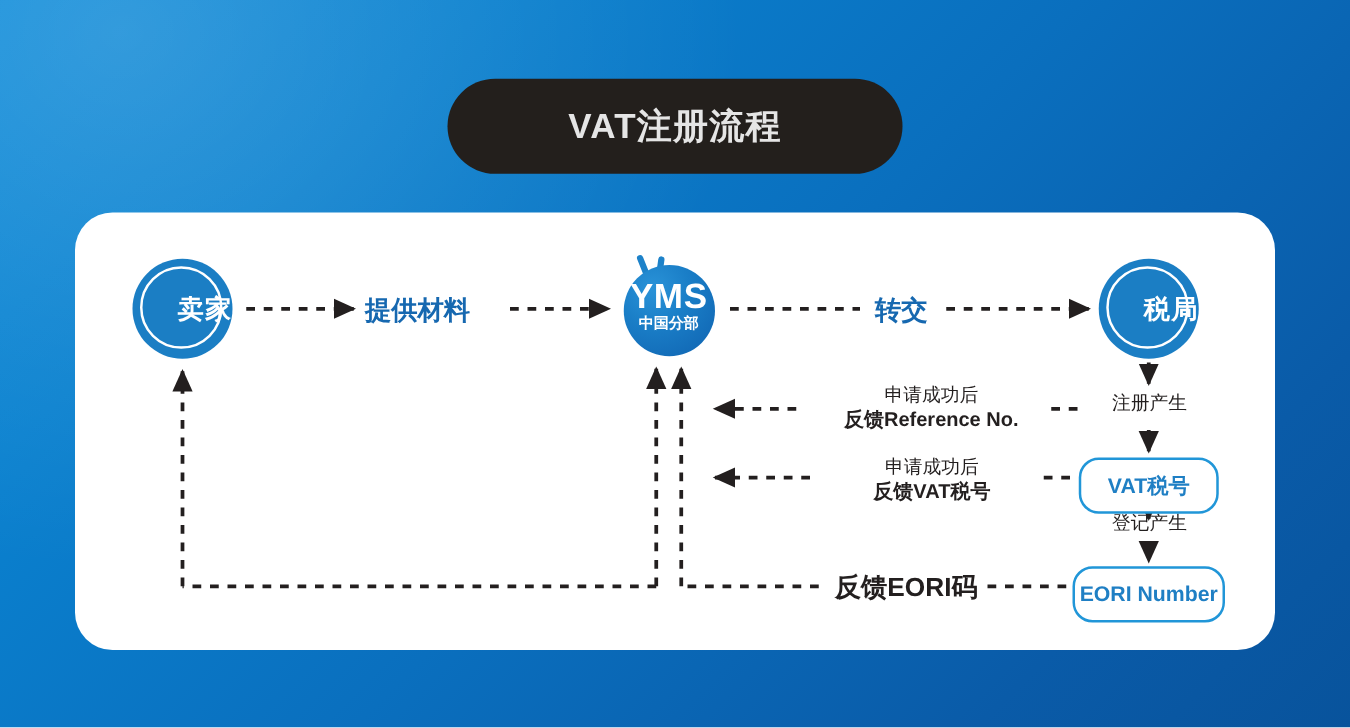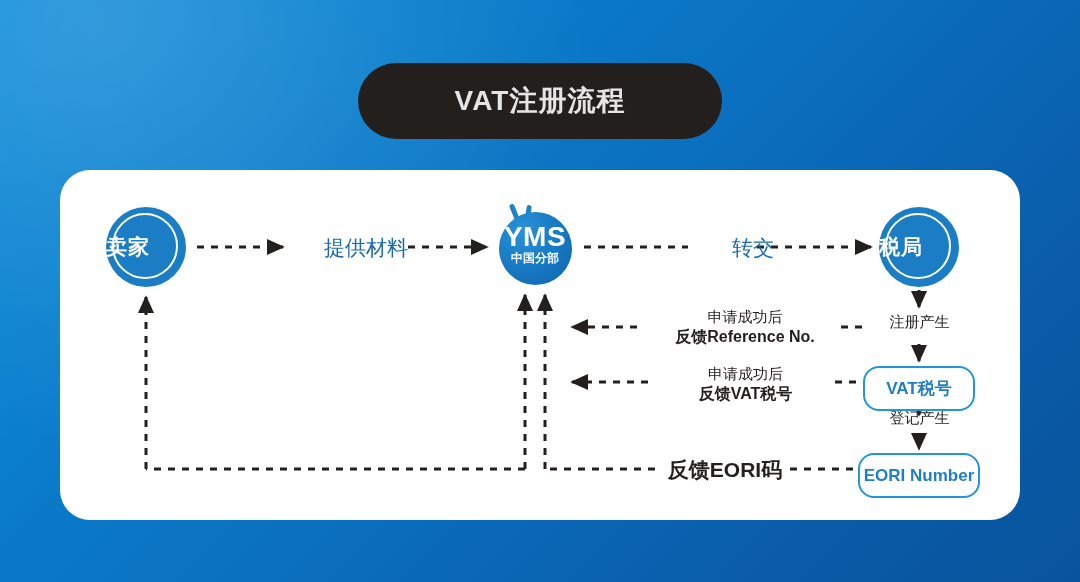--- a/index.html
+++ b/index.html
@@ -63,21 +63,21 @@
   }
 
   
   .node-circle {
     position: absolute;
     width: 80px; height: 80px;
     border-radius: 50%;
     background: #1b7ec4;
     display: flex;
     align-items: center;
-    justify-content: flex-start;
+    justify-content: flex-end;
   }
   .node-circle .ring {
     position: absolute;
     left: 6px; top: 6px;
     width: 62px; height: 62px;
     border: 2px solid #ffffff;
     border-radius: 50%;
   }
   .node-circle .node-label {
     position: relative;
@@ -161,23 +161,22 @@
     white-space: nowrap;
   }
   #pill-vat  { left: 863px; top: 366px; width: 112px; }
   #pill-eori { left: 858px; top: 453px; width: 122px; }
 
   
   .flow-label {
     position: absolute;
     color: #1668b0;
     font-size: 21px;
-    font-weight: normal;
+    font-weight: bold;
     white-space: nowrap;
-    margin-left: 32px;
   }
   #label-provide  { left: 292px; top: 234px; }
   #label-transfer { left: 700px; top: 234px; }
 
   .dark-label {
     position: absolute;
     color: #231f1f;
     white-space: nowrap;
     text-align: center;
   }

